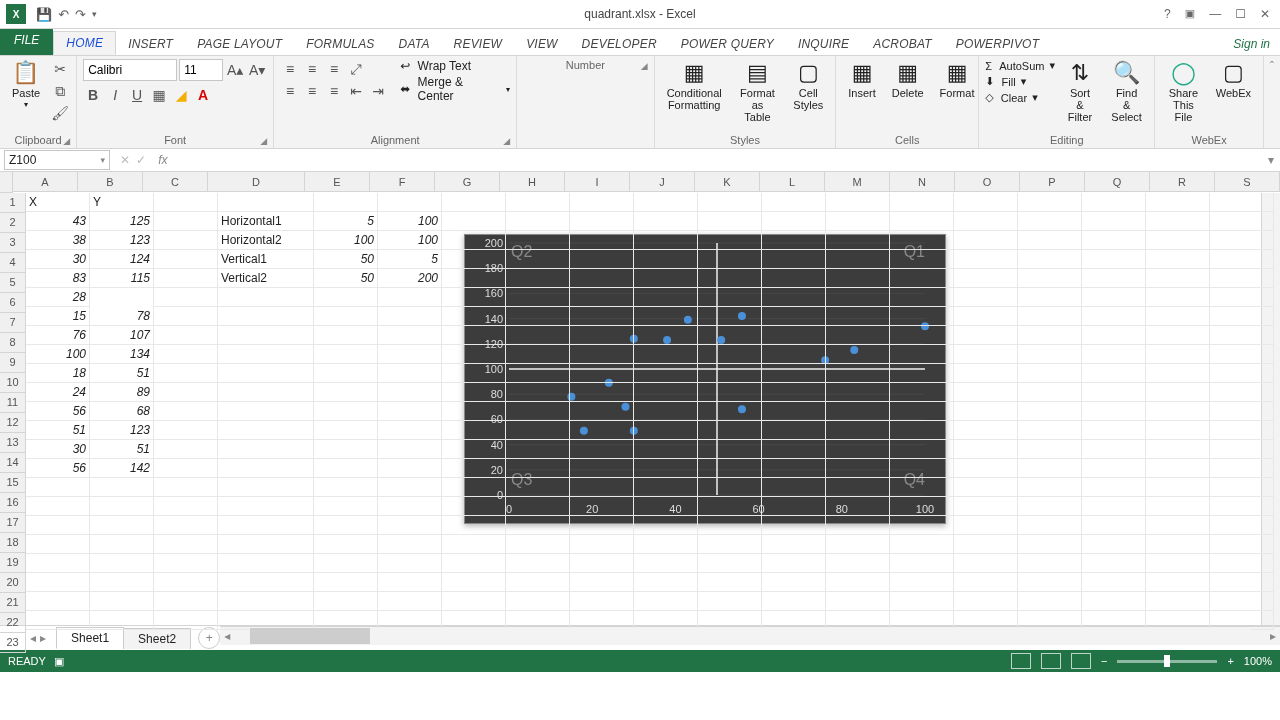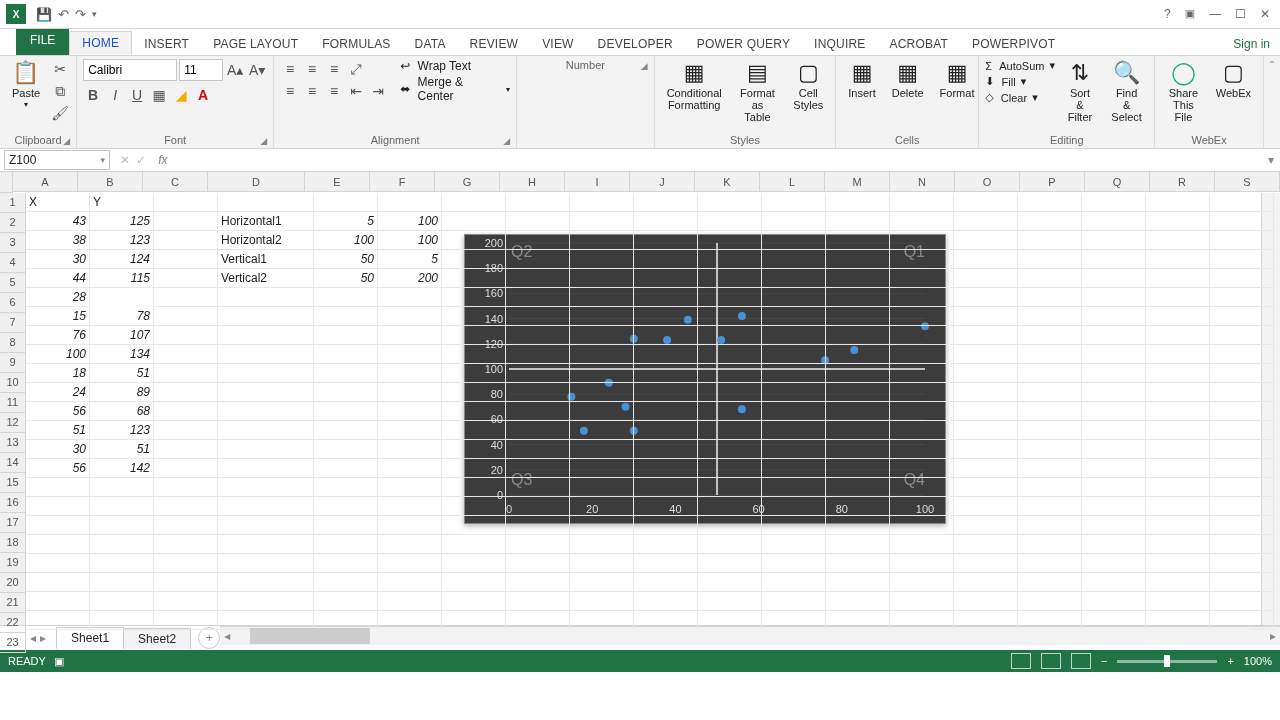--- a/index.html
+++ b/index.html
@@ -4,21 +4,21 @@
 <style>
   html, body { margin:0; padding:0; font-family:"Segoe UI", Arial, sans-serif; font-size:12px; background:#fff; width:1280px; height:720px; overflow:hidden; color:#222;}
   
   .titlebar { height:28px; background:#fff; border-bottom:1px solid #d4d4d4; display:flex; align-items:center; position:relative;}
   .titlebar .excel-icon { width:20px; height:20px; margin:0 6px; background:#217346; color:#fff; font-size:10px; font-weight:bold; display:flex; align-items:center; justify-content:center; }
   .titlebar .qat { display:flex; gap:6px; align-items:center; margin-left:4px;}
   .titlebar .qat span { font-size:13px; color:#666; }
   .titlebar .title { position:absolute; left:0; right:0; text-align:center; font-size:12px; color:#444;}
   .titlebar .winbtns { margin-left:auto; display:flex; gap:14px; padding-right:10px; color:#666;}
   
-  .tabs { height:26px; background:#fff; display:flex; align-items:flex-end; padding-left:16px; border-bottom:1px solid #d4d4d4;}
+  .tabs { height:26px; background:#fff; display:flex; align-items:flex-end; padding-left:0; border-bottom:1px solid #d4d4d4;font-style:italic;}
   .tabs .file { background:#217346; color:#fff; padding:4px 14px; font-size:12px; height:18px;}
   .tabs .tab { padding:4px 12px; font-size:12px; color:#444; cursor:pointer; text-transform:uppercase; letter-spacing:0.2px;}
   .tabs .tab.active { color:#1d4ed8; border:1px solid #d4d4d4; border-bottom:1px solid #f3f3f3; background:#f3f3f3;}
   .tabs .signin { margin-left:auto; padding:4px 10px; color:#217346;}
   
   .ribbon { height:92px; background:#f3f3f3; border-bottom:1px solid #d4d4d4; display:flex;}
   .group { border-right:1px solid #dcdcdc; padding:3px 6px 2px 6px; display:flex; flex-direction:column; justify-content:space-between;}
   .group-body { display:flex; gap:4px; align-items:flex-start; flex:1;}
   .group-label { text-align:center; font-size:11px; color:#666; position:relative;}
   .group-label .launcher { position:absolute; right:0; bottom:0; font-size:9px; color:#888;}
@@ -69,20 +69,21 @@
 <body>
 
 <div class="titlebar">
   <div class="excel-icon">X</div>
   <div class="qat">
     <span>💾</span>
     <span>↶</span>
     <span>↷</span>
     <span style="font-size:9px;">▾</span>
   </div>
+  <div class="title">quadrant.xlsx - Excel</div>
   <div class="winbtns">
     <span>?</span>
     <span style="font-size:11px;">▣</span>
     <span>—</span>
     <span>☐</span>
     <span>✕</span>
   </div>
 </div>
 
 <div class="tabs">
@@ -812,21 +813,21 @@
         <div class="cell" style="left: 1120px; top: 418px; width: 64px;"></div>
         <div class="cell" style="left: 1184px; top: 418px; width: 64px;"></div>
         <div class="cell" style="left: 0px; top: 0px; width: 64px; background: rgb(255, 255, 255);">X</div>
         <div class="cell" style="left: 64px; top: 0px; width: 64px; background: rgb(255, 255, 255);">Y</div>
         <div class="cell num" style="left: 0px; top: 19px; width: 64px; background: rgb(255, 255, 255);">43</div>
         <div class="cell num" style="left: 64px; top: 19px; width: 64px; background: rgb(255, 255, 255);">125</div>
         <div class="cell num" style="left: 0px; top: 38px; width: 64px; background: rgb(255, 255, 255);">38</div>
         <div class="cell num" style="left: 64px; top: 38px; width: 64px; background: rgb(255, 255, 255);">123</div>
         <div class="cell num" style="left: 0px; top: 57px; width: 64px; background: rgb(255, 255, 255);">30</div>
         <div class="cell num" style="left: 64px; top: 57px; width: 64px; background: rgb(255, 255, 255);">124</div>
-        <div class="cell num" style="left: 0px; top: 76px; width: 64px; background: rgb(255, 255, 255);">44</div>
+        <div class="cell num" style="left: 0px; top: 76px; width: 64px; background: rgb(255, 255, 255);">83</div>
         <div class="cell num" style="left: 64px; top: 76px; width: 64px; background: rgb(255, 255, 255);">115</div>
         <div class="cell num" style="left: 0px; top: 95px; width: 64px; background: rgb(255, 255, 255);">28</div>
         <div class="cell num" style="left: 64px; top: 111px; width: 64px; background: rgb(255, 255, 255);">70</div>
         <div class="cell num" style="left: 0px; top: 114px; width: 64px; background: rgb(255, 255, 255);">15</div>
         <div class="cell num" style="left: 64px; top: 114px; width: 64px; background: rgb(255, 255, 255);">78</div>
         <div class="cell num" style="left: 0px; top: 133px; width: 64px; background: rgb(255, 255, 255);">76</div>
         <div class="cell num" style="left: 64px; top: 133px; width: 64px; background: rgb(255, 255, 255);">107</div>
         <div class="cell num" style="left: 0px; top: 152px; width: 64px; background: rgb(255, 255, 255);">100</div>
         <div class="cell num" style="left: 64px; top: 152px; width: 64px; background: rgb(255, 255, 255);">134</div>
         <div class="cell num" style="left: 0px; top: 171px; width: 64px; background: rgb(255, 255, 255);">18</div>

